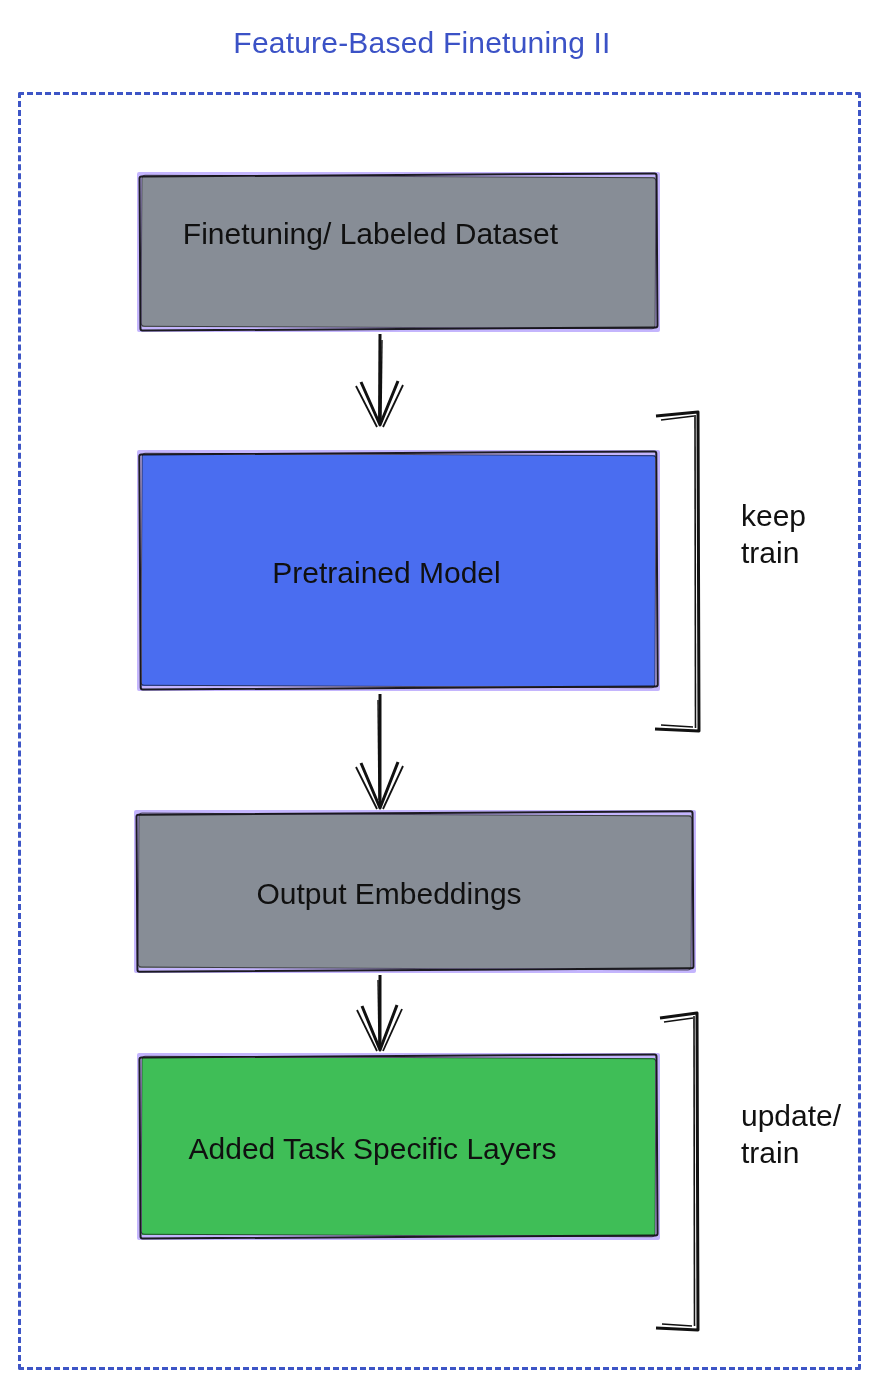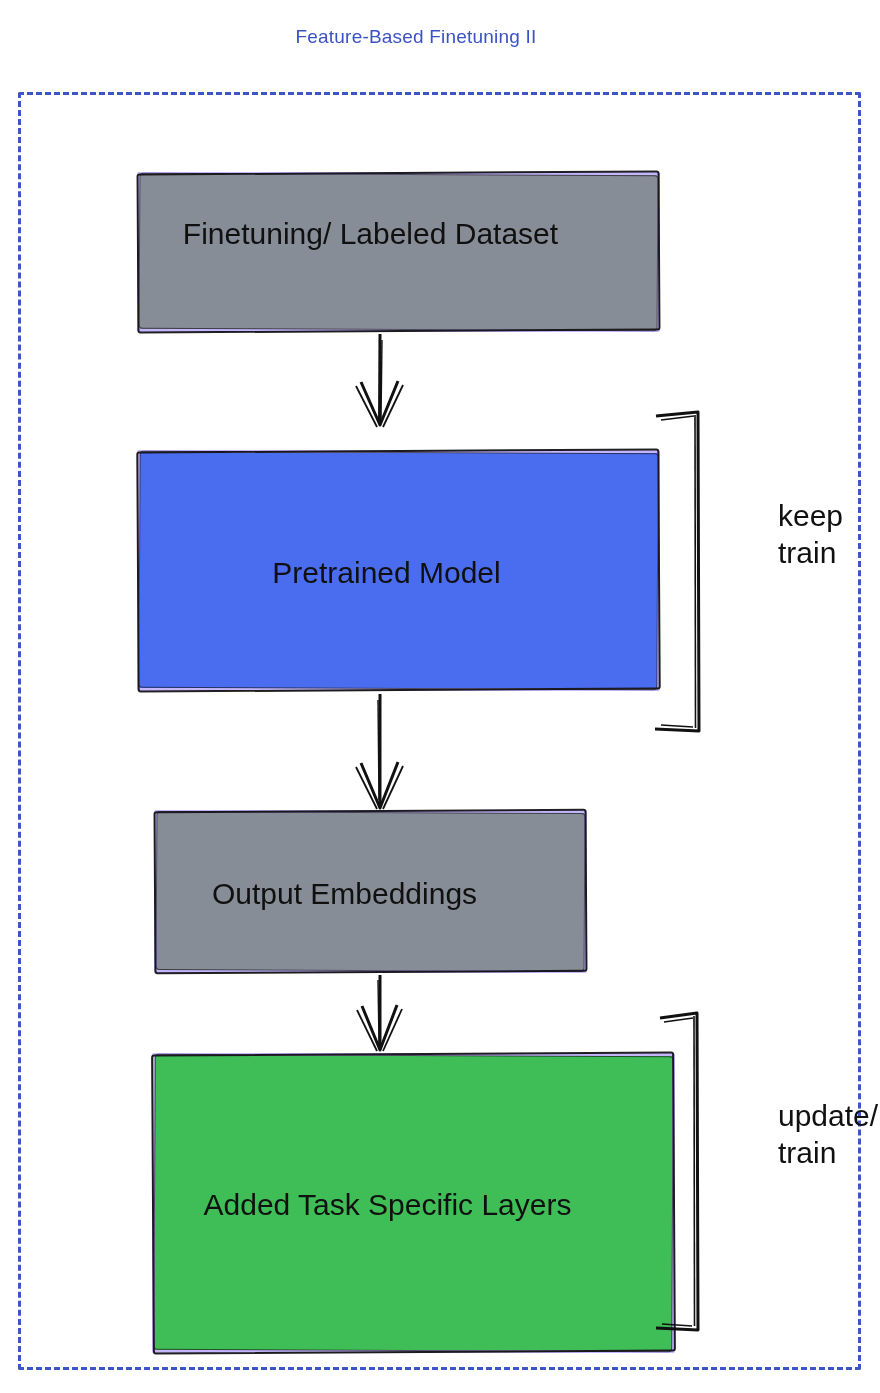--- a/index.html
+++ b/index.html
@@ -7,42 +7,42 @@
     position: relative;
     width: 880px;
     height: 1393px;
     background: #ffffff;
     font-family: "Liberation Sans", sans-serif;
     overflow: hidden;
   }
   .title {
     position: absolute;
     top: 26px;
-    left: 10px;
+    left: 16px;
     width: 812px;
     text-align: center;
-    font-size: 19px;
+    font-size: 30px;
     letter-spacing: 0.2px;
     color: #3B52C6;
   }
   .frame {
     position: absolute;
     left: 18px;
     top: 92px;
     width: 837px;
     height: 1272px;
     border: 3px dashed #3D55C6;
     border-radius: 2px;
   }
   .node {
     position: absolute;
     display: flex;
     align-items: center;
     justify-content: center;
-    border: 3px solid #c4b5fd;
+    border: 5px solid #c4b5fd;
     border-radius: 2px;
     box-sizing: border-box;
     color: #101010;
     font-size: 30px;
   }
   
   .node::before {
     content: "";
     position: absolute;
     inset: -3px;
@@ -57,39 +57,39 @@
     inset: -1px;
     border: 1px solid rgba(20,20,20,0.65);
     border-radius: 4px;
     transform: rotate(0.3deg);
     pointer-events: none;
   }
   .node-1 { left: 137px; top: 172px; width: 523px; height: 160px; background: #878D96; }
   .node-1 .node-label { transform: translate(-28px, -18px); }
   .node-2 { left: 137px; top: 450px; width: 523px; height: 241px; background: #4A6DF0; }
   .node-2 .node-label { transform: translate(-30px, 2px); }
-  .node-3 { left: 154px; top: 810px; width: 433px; height: 163px; background: #878D96; }
+  .node-3 { left: 134px; top: 810px; width: 562px; height: 163px; background: #878D96; }
   .node-3 .node-label { transform: translate(-26px, 2px); }
-  .node-4 { left: 137px; top: 1053px; width: 523px; height: 300px; background: #3FBE57; margin-left: 15px; }
+  .node-4 { left: 137px; top: 1053px; width: 523px; height: 187px; background: #3FBE57; }
   .node-4 .node-label { transform: translate(-26px, 2px); }
   .ink-overlay {
     position: absolute;
     left: 0; top: 0;
     width: 880px;
     height: 1393px;
     pointer-events: none;
   }
   .ink-overlay path { stroke: #111111; fill: none; }
   .annotation {
     position: absolute;
     color: #111111;
     font-size: 30px;
     line-height: 37px;
   }
-  .annotation span { display: block; margin-left: 37px; }
+  .annotation span { display: block; }
   .annotation-keep  { left: 741px; top: 497px; }
   .annotation-train { left: 741px; top: 1097px; }
 </style>
 </head>
 <body>
 
 <div class="canvas">
 
   <div class="title">Feature-Based Finetuning II</div>
 

